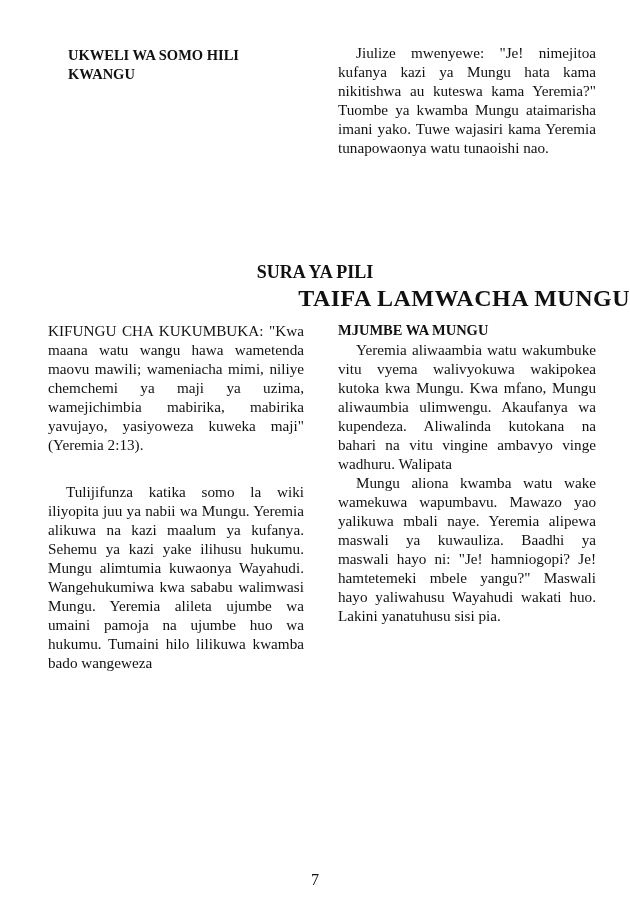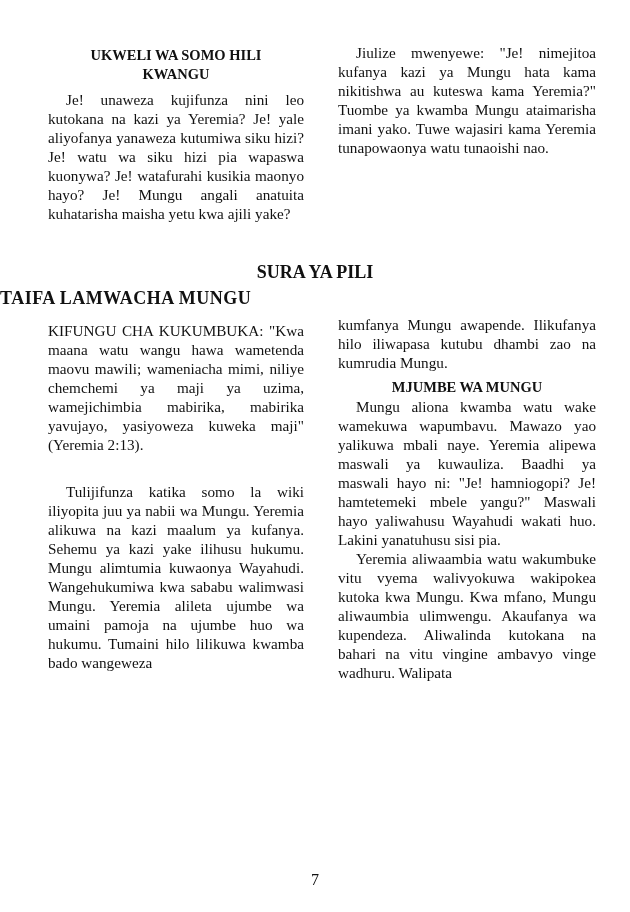--- a/index.html
+++ b/index.html
@@ -12,60 +12,58 @@
       position: absolute;
       font-size: 15.2px;
       line-height: 19px;
       text-align: justify;
       hyphens: none;
     }
     .col p { margin: 0; }
     .indent { text-indent: 18px; }
     .heading {
       font-weight: bold;
-      text-align: center;
+      text-align: left;
       font-size: 14.5px;
       line-height: 19px;
       margin: 0;
     }
     .gap6 { margin-top: 6px !important; }
     .chapter-label {
       position: absolute; left: 0; width: 630px; top: 263px;
       text-align: center; font-weight: bold; font-size: 18px; line-height: 19px;
     }
     .chapter-title {
       position: absolute; left: 0; width: 630px; top: 284px;
-      text-align: left; font-weight: bold; font-size: 18px; line-height: 28px;
+      text-align: right; font-weight: bold; font-size: 24px; line-height: 28px;
       letter-spacing: 0.5px;
     }
     .page-number {
       position: absolute; left: 0; width: 630px; top: 870px;
       text-align: center; font-size: 16px; line-height: 20px;
     }
   </style>
 </head>
 <body>
 
 <div class="col" style="left:48px; top:46px; width:256px;">
   <p class="heading" style="padding:0 20px;">UKWELI WA SOMO HILI KWANGU</p>
-  <p class="indent gap6">Je! unaweza kujifunza nini leo kutokana na kazi ya Yeremia? Je! yale aliyofanya yanaweza kutumiwa siku hizi? Je! watu wa siku hizi pia wapaswa kuonywa? Je! watafurahi kusikia maonyo hayo? Je! Mungu angali anatuita kuhatarisha maisha yetu kwa ajili yake?</p>
 </div>
 
 <div class="col" style="left:338px; top:43px; width:258px;">
   <p class="indent">Jiulize mwenyewe: "Je! nimejitoa kufanya kazi ya Mungu hata kama nikitishwa au kuteswa kama Yeremia?" Tuombe ya kwamba Mungu ataimarisha imani yako. Tuwe wajasiri kama Yeremia tunapowaonya watu tunaoishi nao.</p>
 </div>
 
 <div class="chapter-label">SURA YA PILI</div>
 <div class="chapter-title">TAIFA LAMWACHA MUNGU</div>
 
 <div class="col" style="left:48px; top:315px; width:256px;">
   <p class="gap6">KIFUNGU CHA KUKUMBUKA: "Kwa maana watu wangu hawa wametenda maovu mawili; wameniacha mimi, niliye chemchemi ya maji ya uzima, wamejichimbia mabirika, mabirika yavujayo, yasiyoweza kuweka maji" (Yeremia 2:13).</p>
   <p class="indent" style="margin-top:28px;">Tulijifunza katika somo la wiki iliyopita juu ya nabii wa Mungu. Yeremia alikuwa na kazi maalum ya kufanya. Sehemu ya kazi yake ilihusu hukumu. Mungu alimtumia kuwaonya Wayahudi. Wangehukumiwa kwa sababu walimwasi Mungu. Yeremia alileta ujumbe wa umaini pamoja na ujumbe huo wa hukumu. Tumaini hilo lilikuwa kwamba bado wangeweza</p>
 </div>
 
 <div class="col" style="left:338px; top:315px; width:258px;">
-  <p>kumfanya Mungu awapende. Ilikufanya hilo iliwapasa kutubu dhambi zao na kumrudia Mungu.</p>
   <p class="heading gap6">MJUMBE WA MUNGU</p>
+  <p class="indent">Yeremia aliwaambia watu wakumbuke vitu vyema walivyokuwa wakipokea kutoka kwa Mungu. Kwa mfano, Mungu aliwaumbia ulimwengu. Akaufanya wa kupendeza. Aliwalinda kutokana na bahari na vitu vingine ambavyo vinge wadhuru. Walipata</p>
   <p class="indent">Mungu aliona kwamba watu wake wamekuwa wapumbavu. Mawazo yao yalikuwa mbali naye. Yeremia alipewa maswali ya kuwauliza. Baadhi ya maswali hayo ni: "Je! hamniogopi? Je! hamtetemeki mbele yangu?" Maswali hayo yaliwahusu Wayahudi wakati huo. Lakini yanatuhusu sisi pia.</p>
-  <p class="indent">Yeremia aliwaambia watu wakumbuke vitu vyema walivyokuwa wakipokea kutoka kwa Mungu. Kwa mfano, Mungu aliwaumbia ulimwengu. Akaufanya wa kupendeza. Aliwalinda kutokana na bahari na vitu vingine ambavyo vinge wadhuru. Walipata</p>
 </div>
 
 <div class="page-number">7</div>
 
 </body></html>

